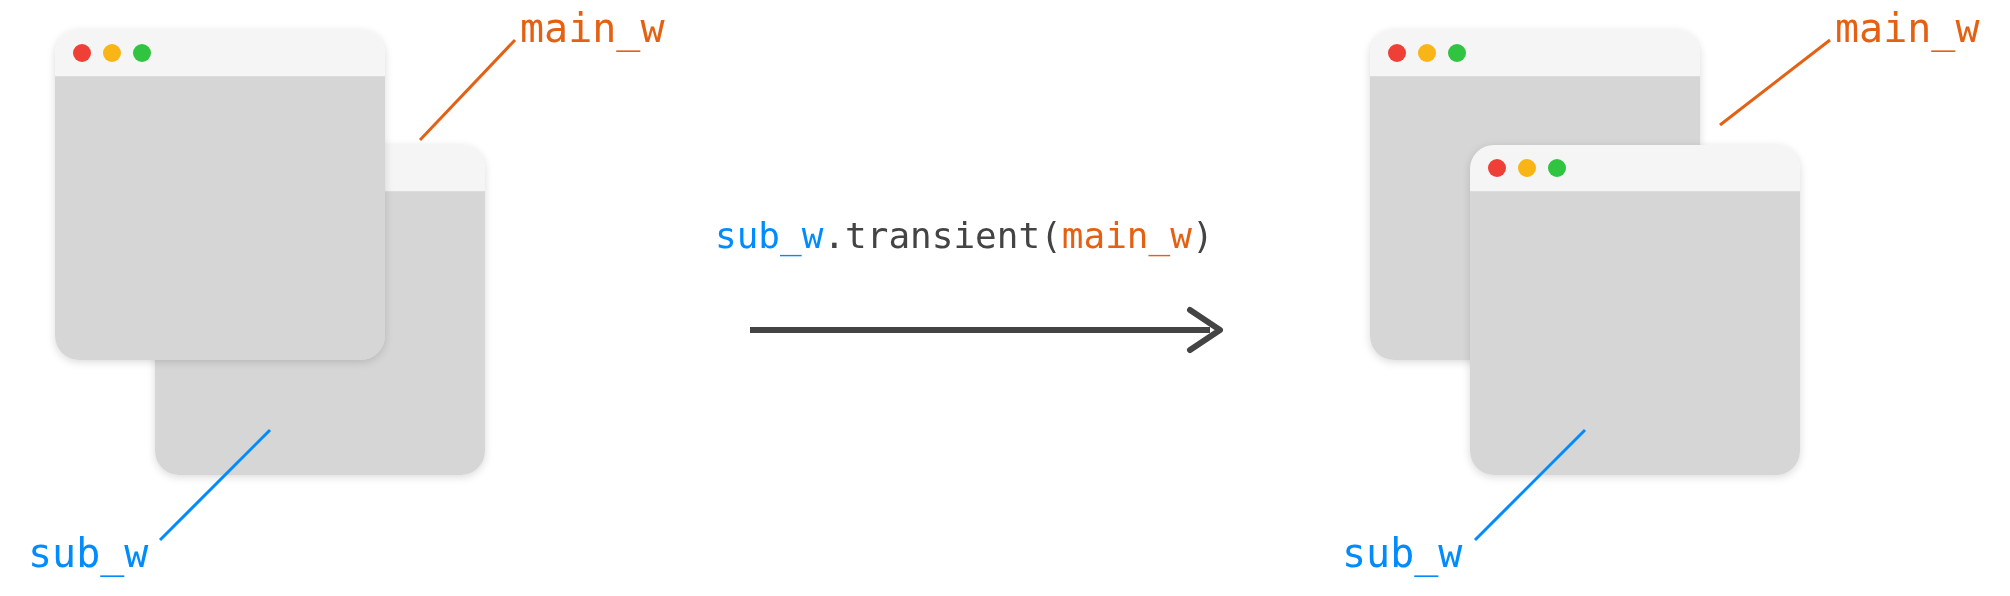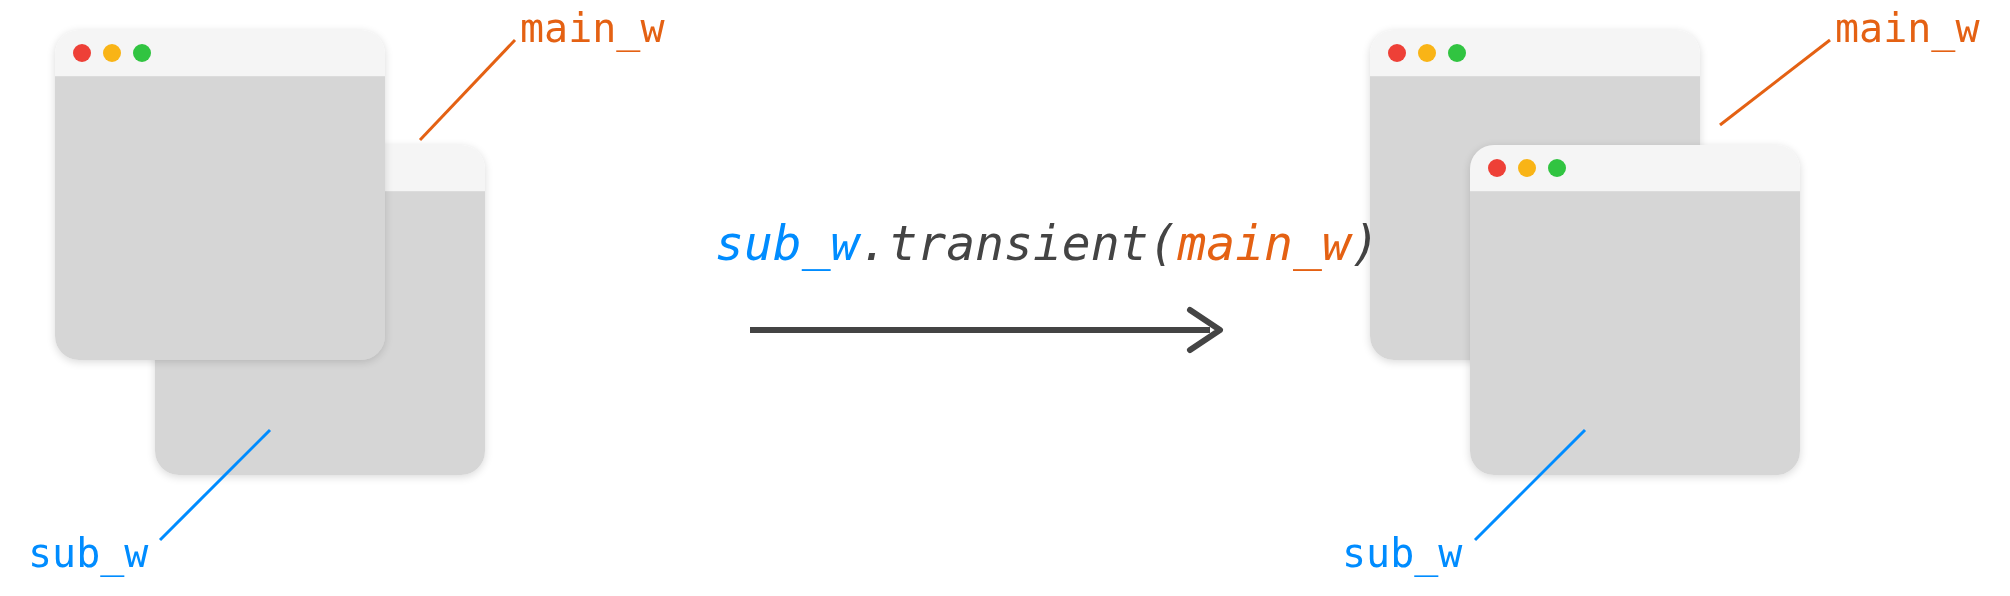--- a/index.html
+++ b/index.html
@@ -48,24 +48,23 @@
     .label {
       position: absolute;
       font-size: 40px;
       white-space: nowrap;
     }
     .label.orange { color: #e46113; }
     .label.blue   { color: #008cff; }
 
     .code {
       position: absolute;
-      font-size: 48px;
+      font-size: 36px;
       color: #444;
       white-space: nowrap;
-      font-style: italic;
     }
     .code .blue   { color: #008cff; }
     .code .orange { color: #e46113; }
 
     svg.pointer {
       position: absolute;
       overflow: visible;
     }
 
     .arrow {

